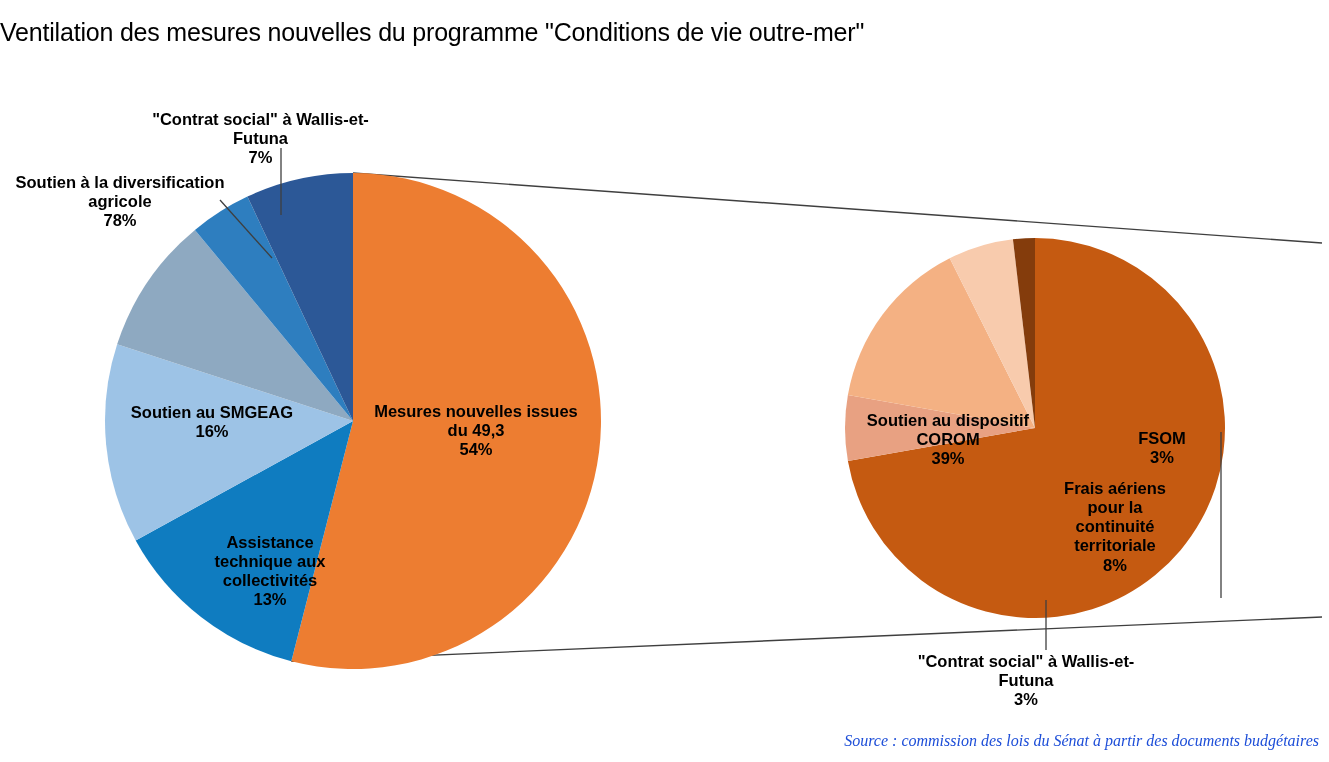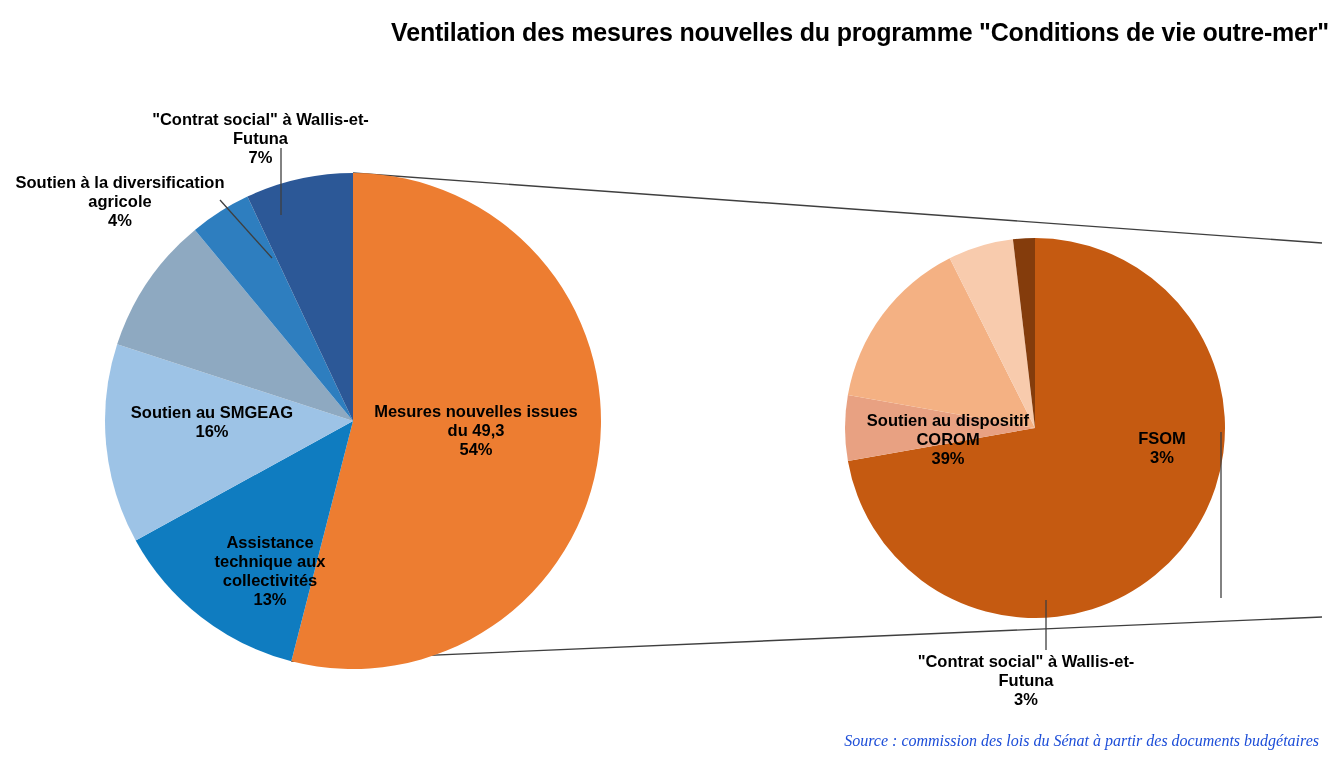--- a/index.html
+++ b/index.html
@@ -17,23 +17,23 @@
     width: 1329px;
     height: 762px;
     background: #ffffff;
     overflow: hidden;
   }
   #chart-title {
     position: absolute;
     left: 0;
     top: 18px;
     width: 1329px;
-    text-align: right;
+    text-align: left;
     font-size: 25px;
-    font-weight: bold;
+    font-weight: normal;
     color: #000000;
     letter-spacing: -0.2px;
   }
   #pie-canvas {
     position: absolute;
     left: 0;
     top: 0;
   }
   .pie-label {
     position: absolute;
@@ -101,34 +101,39 @@
         <line x1="1221" y1="432" x2="1221" y2="598" stroke="#3F3F3F" stroke-width="1.3"></line>
         <line x1="1046" y1="600" x2="1046" y2="650" stroke="#3F3F3F" stroke-width="1.3"></line>
       </g>
   </svg>
 
   <div class="pie-label lbl-left" id="lbl-l-wallis">"Contrat social"  à Wallis-et-
 Futuna
 7%</div>
   <div class="pie-label lbl-left" id="lbl-l-agri">Soutien à la diversification
 agricole
-4%</div>
+78%</div>
   <div class="pie-label lbl-left" id="lbl-l-smgeag">Soutien au SMGEAG
 16%</div>
   <div class="pie-label lbl-left" id="lbl-l-assist">Assistance
 technique aux
 collectivités
 13%</div>
   <div class="pie-label lbl-left" id="lbl-l-mesures">Mesures nouvelles  issues
 du 49,3
 54%</div>
 
   <div class="pie-label" id="lbl-r-corom">Soutien au dispositif
 COROM
 39%</div>
   <div class="pie-label" id="lbl-r-fsom">FSOM
 3%</div>
+  <div class="pie-label" id="lbl-r-frais">Frais aériens
+pour la
+continuité
+territoriale
+8%</div>
   <div class="pie-label" id="lbl-r-wallis">"Contrat social"  à Wallis-et-
 Futuna
 3%</div>
 
   <div id="source-note">Source : commission des lois du Sénat à partir des documents budgétaires</div>
 </div>
 
 </body></html>

